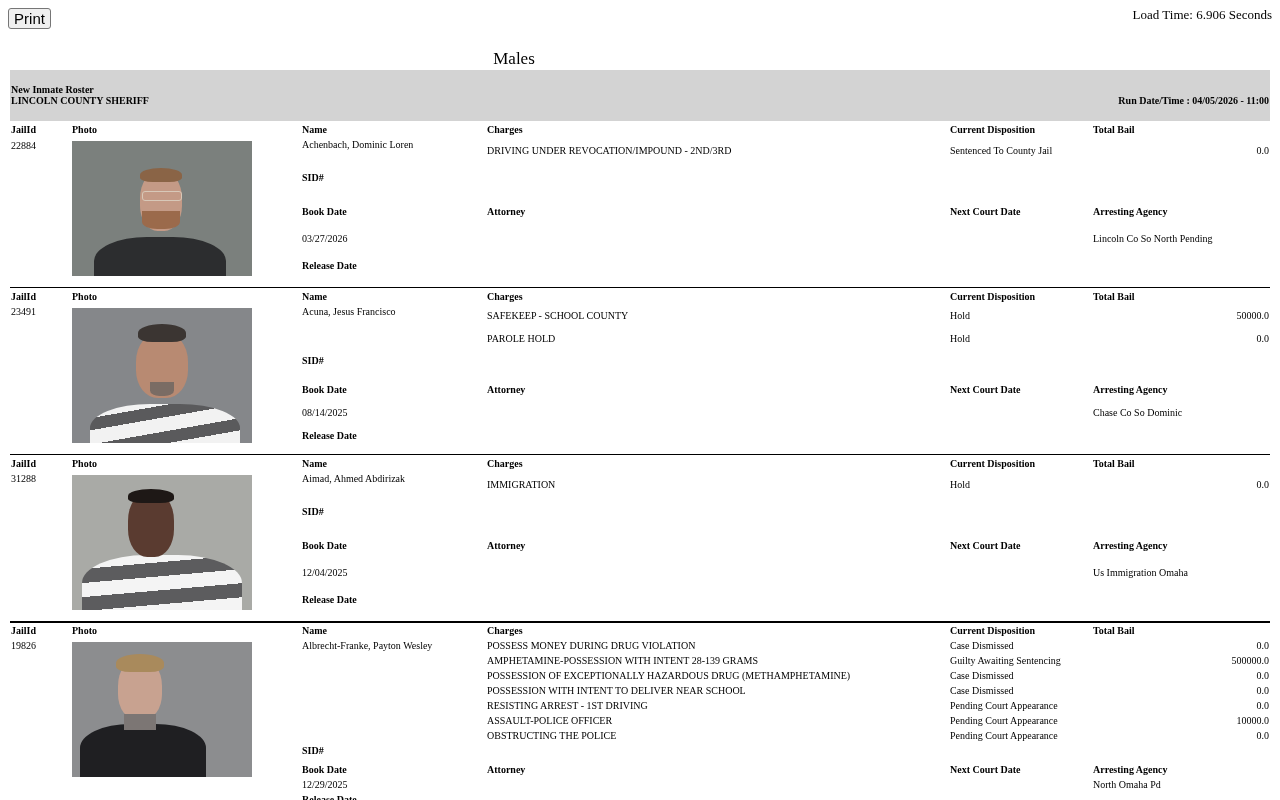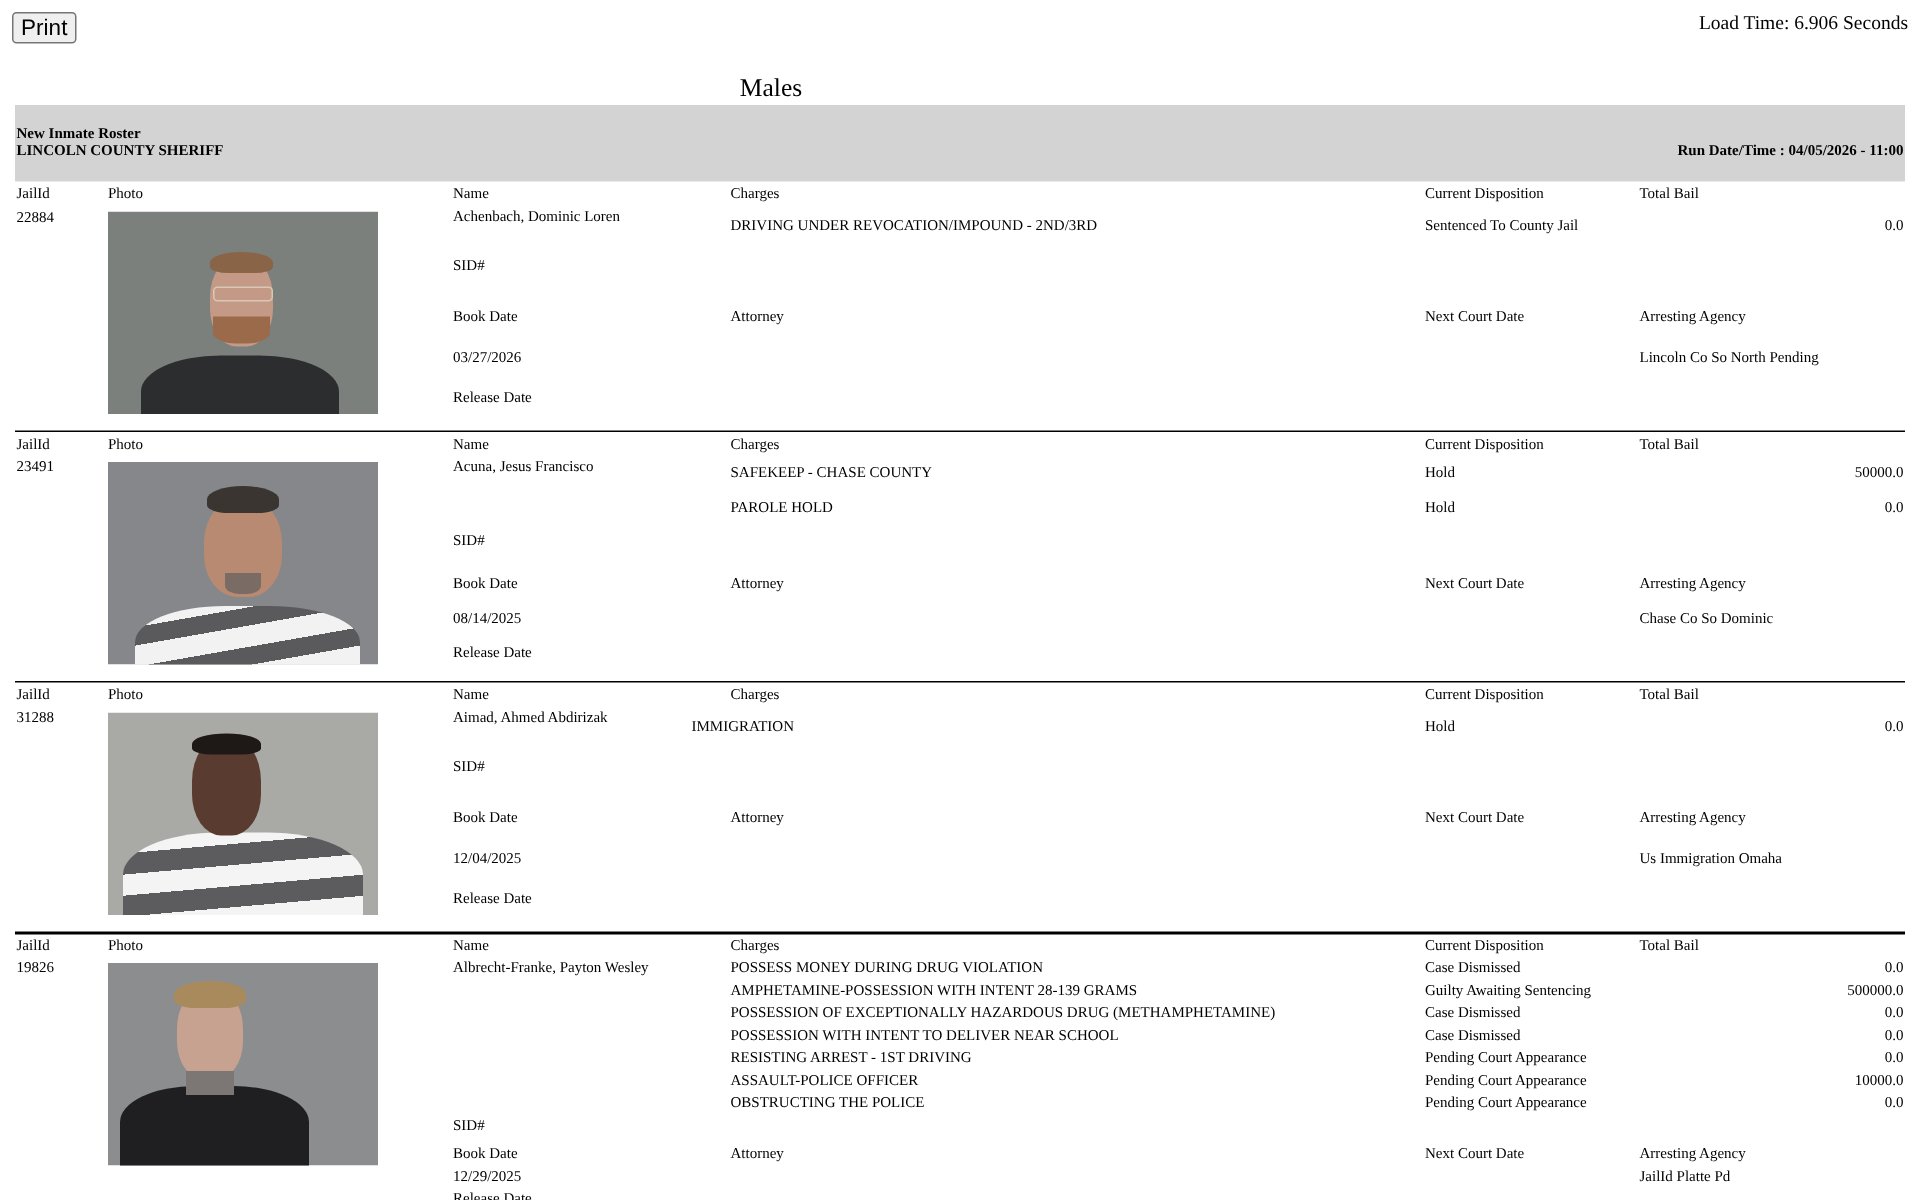--- a/index.html
+++ b/index.html
@@ -16,21 +16,21 @@
   .load-time { position: absolute; right: 8px; top: 7px; font-size: 13px; }
   .page-title { position: absolute; left: 0; width: 1028px; top: 49px; text-align: center; font-size: 17px; }
   .header-band {
     position: absolute; left: 10px; top: 70px; width: 1260px; height: 51px; background: #d3d3d3;
   }
   .header-band .left { position: absolute; left: 1px; top: 14px; font-size: 10px; font-weight: bold; line-height: 11px; }
   .header-band .right { position: absolute; right: 1px; top: 25px; font-size: 10px; font-weight: bold; }
 
   .record { position: absolute; left: 10px; width: 1260px; font-size: 10px; }
   .record .divider { position: absolute; left: 0; width: 1260px; height: 1px; background: #000; }
-  .lbl { position: absolute; font-weight: normal; white-space: nowrap; }
+  .lbl { position: absolute; font-weight: bold; white-space: nowrap; }
   .val { position: absolute; white-space: nowrap; }
   .bail { position: absolute; right: 1px; text-align: right; white-space: nowrap; }
   .photo {
     position: absolute; left: 62px; width: 180px; height: 135px; overflow: hidden;
   }
   .photo .bg { position: absolute; inset: 0; }
   .photo .head { position: absolute; border-radius: 45% 45% 42% 42%; }
   .photo .body { position: absolute; border-radius: 40% 40% 0 0; }
   .photo .hair { position: absolute; border-radius: 50% 50% 30% 30%; }
 </style>
@@ -99,21 +99,21 @@
   <span class="val" style="left:292px;top:17px">Acuna, Jesus Francisco</span>
   <span class="lbl" style="left:292px;top:66px">SID#</span>
   <span class="lbl" style="left:292px;top:95px">Book Date</span>
   <span class="val" style="left:292px;top:118px">08/14/2025</span>
   <span class="lbl" style="left:292px;top:141px">Release Date</span>
 
   <span class="lbl" style="left:477px;top:2px">Charges</span>
   <span class="lbl" style="left:940px;top:2px">Current Disposition</span>
   <span class="lbl" style="left:1083px;top:2px">Total Bail</span>
 
-  <span class="val" style="left:477px;top:21px">SAFEKEEP - CHASE COUNTY</span>
+  <span class="val" style="left:477px;top:21px">SAFEKEEP - SCHOOL COUNTY</span>
   <span class="val" style="left:940px;top:21px">Hold</span>
   <span class="bail" style="top:21px">50000.0</span>
   <span class="val" style="left:477px;top:44px">PAROLE HOLD</span>
   <span class="val" style="left:940px;top:44px">Hold</span>
   <span class="bail" style="top:44px">0.0</span>
 
   <span class="lbl" style="left:477px;top:95px">Attorney</span>
   <span class="lbl" style="left:940px;top:95px">Next Court Date</span>
   <span class="lbl" style="left:1083px;top:95px">Arresting Agency</span>
   <span class="val" style="left:1083px;top:118px">Chase Co So Dominic</span>
@@ -135,21 +135,21 @@
   <span class="val" style="left:292px;top:17px">Aimad, Ahmed Abdirizak</span>
   <span class="lbl" style="left:292px;top:50px">SID#</span>
   <span class="lbl" style="left:292px;top:84px">Book Date</span>
   <span class="val" style="left:292px;top:111px">12/04/2025</span>
   <span class="lbl" style="left:292px;top:138px">Release Date</span>
 
   <span class="lbl" style="left:477px;top:2px">Charges</span>
   <span class="lbl" style="left:940px;top:2px">Current Disposition</span>
   <span class="lbl" style="left:1083px;top:2px">Total Bail</span>
 
-  <span class="val" style="left:451px;top:23px">IMMIGRATION</span>
+  <span class="val" style="left:477px;top:23px">IMMIGRATION</span>
   <span class="val" style="left:940px;top:23px">Hold</span>
   <span class="bail" style="top:23px">0.0</span>
 
   <span class="lbl" style="left:477px;top:84px">Attorney</span>
   <span class="lbl" style="left:940px;top:84px">Next Court Date</span>
   <span class="lbl" style="left:1083px;top:84px">Arresting Agency</span>
   <span class="val" style="left:1083px;top:111px">Us Immigration Omaha</span>
 
   <div class="divider" style="top:165px"></div>
 </div>
@@ -200,16 +200,16 @@
   <span class="val" style="left:940px;top:92px">Pending Court Appearance</span>
   <span class="bail" style="top:92px">10000.0</span>
 
   <span class="val" style="left:477px;top:107px">OBSTRUCTING THE POLICE</span>
   <span class="val" style="left:940px;top:107px">Pending Court Appearance</span>
   <span class="bail" style="top:107px">0.0</span>
 
   <span class="lbl" style="left:477px;top:141px">Attorney</span>
   <span class="lbl" style="left:940px;top:141px">Next Court Date</span>
   <span class="lbl" style="left:1083px;top:141px">Arresting Agency</span>
-  <span class="val" style="left:1083px;top:156px">JailId Platte Pd</span>
+  <span class="val" style="left:1083px;top:156px">North Omaha Pd</span>
 </div>
 
 <div class="divider-top" style="position:absolute;left:10px;top:622px;width:1260px;height:1px;background:#000"></div>
 
 </body></html>

